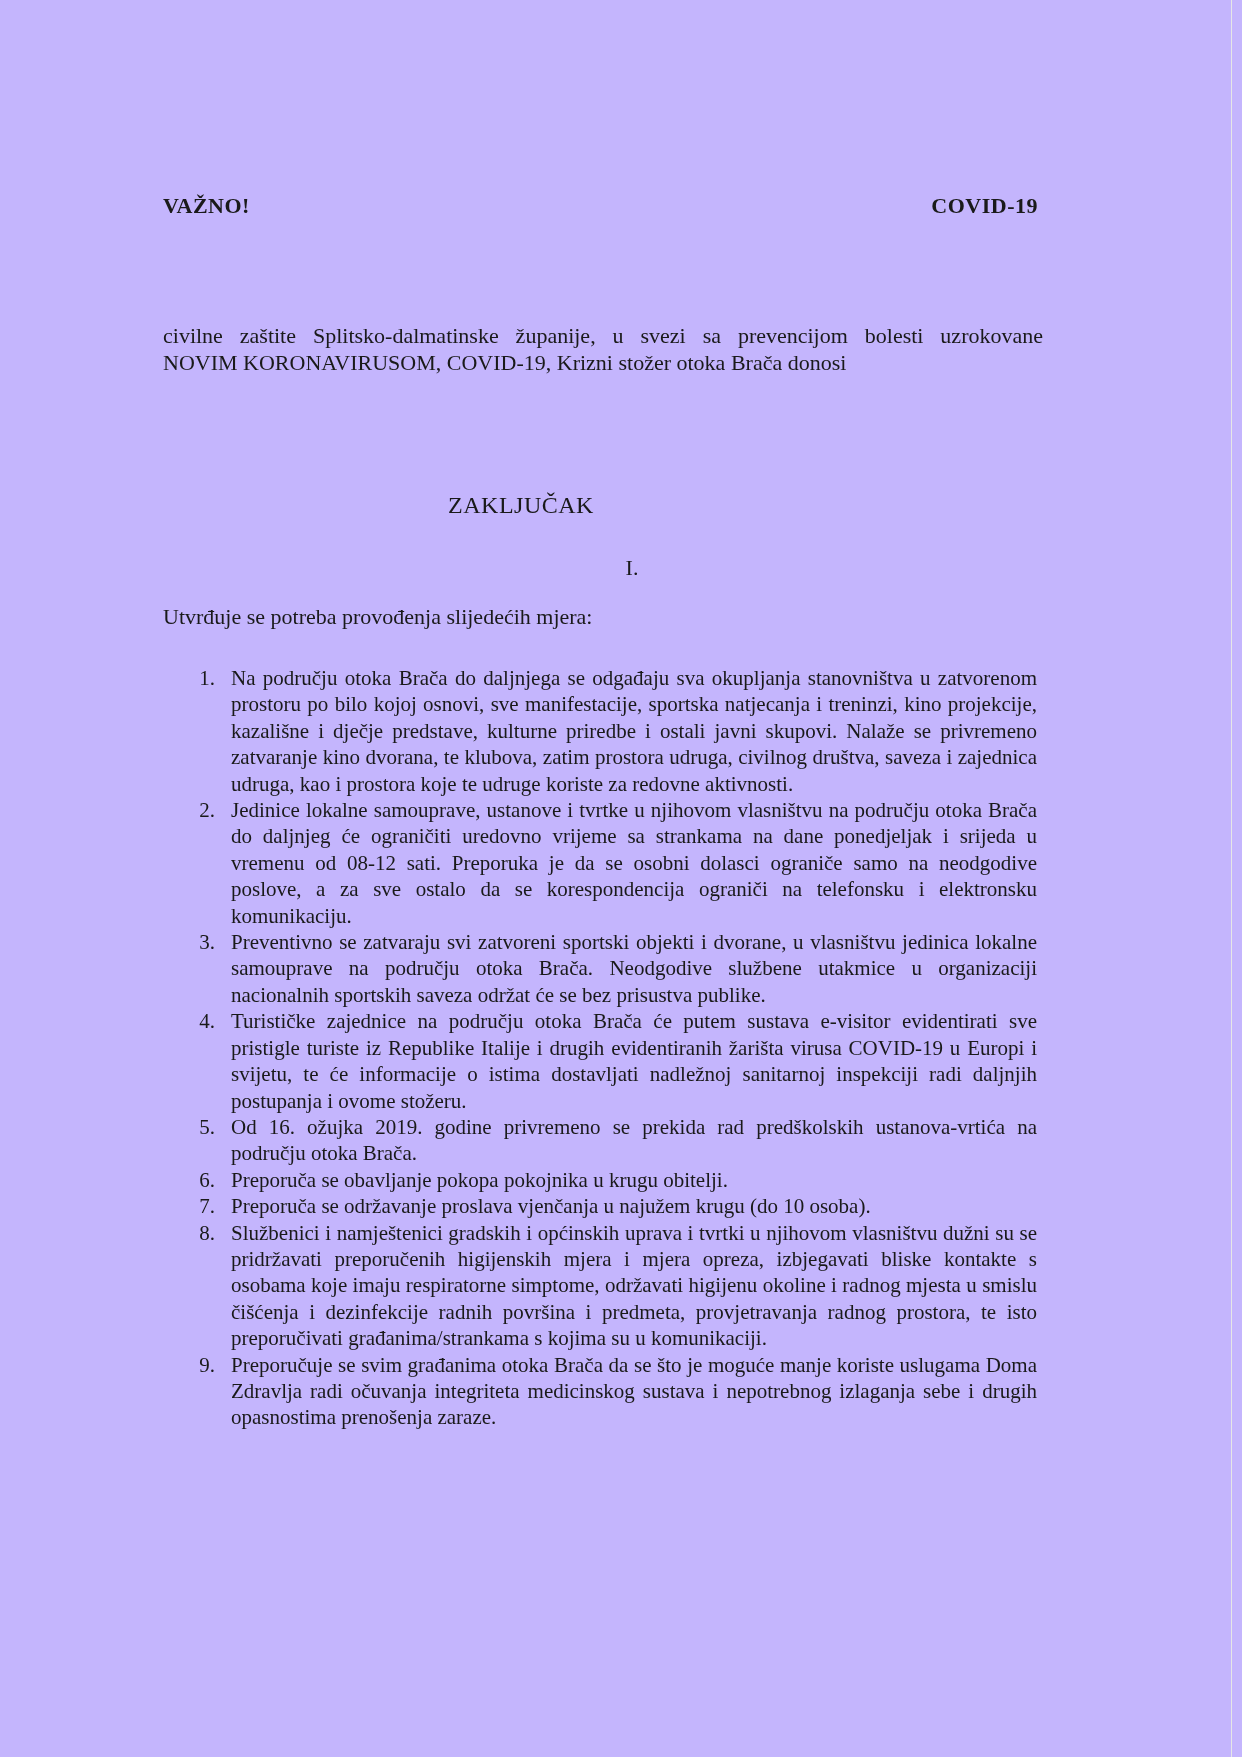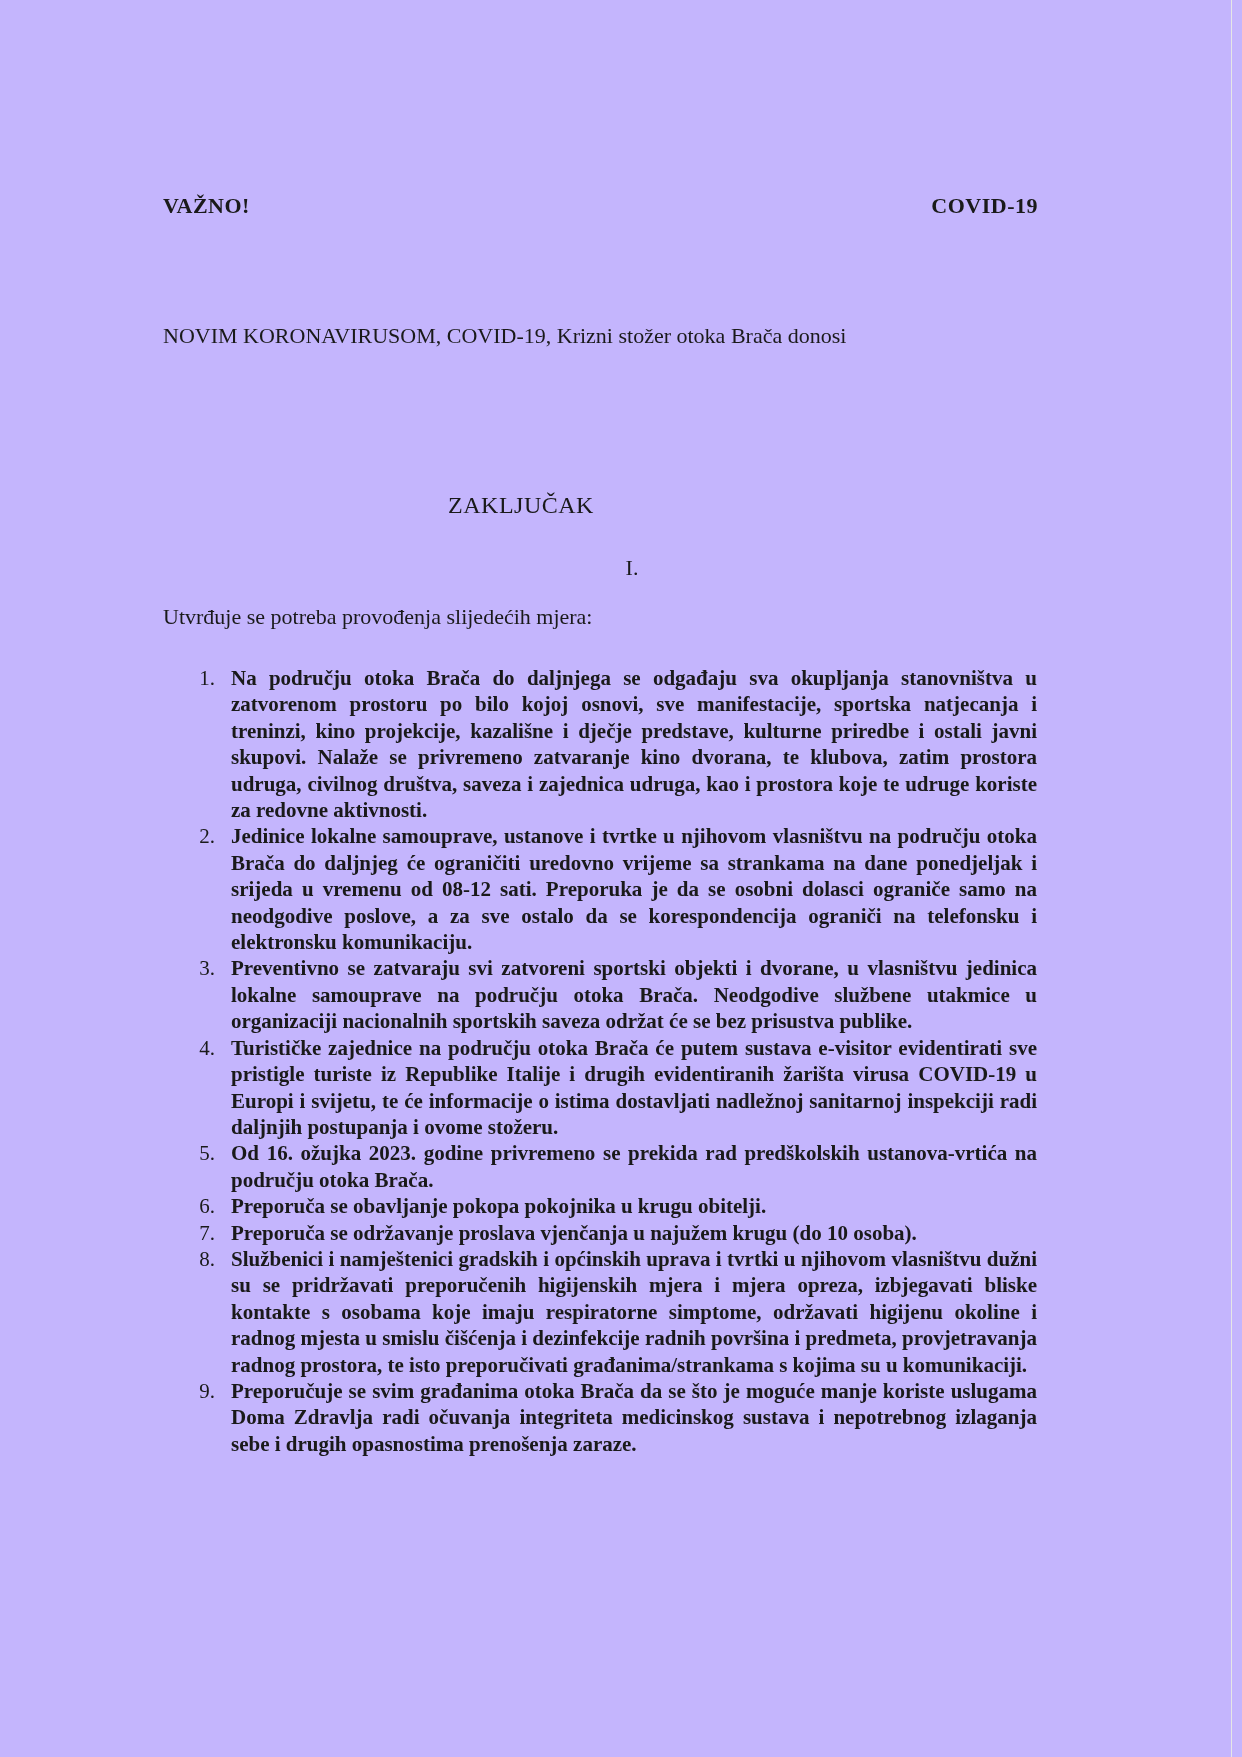--- a/index.html
+++ b/index.html
@@ -100,35 +100,35 @@
     .measure .num {
       position: absolute;
       left: 0;
       top: 0;
       width: 28px;
       text-align: right;
     }
     .measure .text {
       display: block;
       text-align: justify;
-      font-weight: bold;
     }
   </style>
 </head>
 <body>
 
 <div class="page">
   <div class="page-edge"></div>
 
   <div class="header-row">
     <span>VAŽNO!</span>
     <span>COVID-19</span>
   </div>
 
   <div class="intro">
+    <span class="line">civilne zaštite Splitsko-dalmatinske županije, u svezi sa prevencijom bolesti uzrokovane</span>
     <span class="line last">NOVIM KORONAVIRUSOM, COVID-19, Krizni stožer otoka Brača donosi</span>
   </div>
 
   <div class="title">
     <span>ZAKLJUČAK</span>
   </div>
 
   <div class="section-num">
     <span>I.</span>
   </div>
@@ -147,21 +147,21 @@
     <li class="measure">
       <span class="num">3.</span>
       <span class="text">Preventivno se zatvaraju svi zatvoreni sportski objekti i dvorane, u vlasništvu jedinica lokalne samouprave na području otoka Brača. Neodgodive službene utakmice u organizaciji nacionalnih sportskih saveza održat će se bez prisustva publike.</span>
     </li>
     <li class="measure">
       <span class="num">4.</span>
       <span class="text">Turističke zajednice na području otoka Brača će putem sustava e-visitor evidentirati sve pristigle turiste iz Republike Italije i drugih evidentiranih žarišta virusa COVID-19 u Europi i svijetu, te će informacije o istima dostavljati nadležnoj sanitarnoj inspekciji radi daljnjih postupanja i ovome stožeru.</span>
     </li>
     <li class="measure">
       <span class="num">5.</span>
-      <span class="text">Od 16. ožujka 2023. godine privremeno se prekida rad predškolskih ustanova-vrtića na području otoka Brača.</span>
+      <span class="text">Od 16. ožujka 2019. godine privremeno se prekida rad predškolskih ustanova-vrtića na području otoka Brača.</span>
     </li>
     <li class="measure">
       <span class="num">6.</span>
       <span class="text">Preporuča se obavljanje pokopa pokojnika u krugu obitelji.</span>
     </li>
     <li class="measure">
       <span class="num">7.</span>
       <span class="text">Preporuča se održavanje proslava vjenčanja u najužem krugu (do 10 osoba).</span>
     </li>
     <li class="measure">

